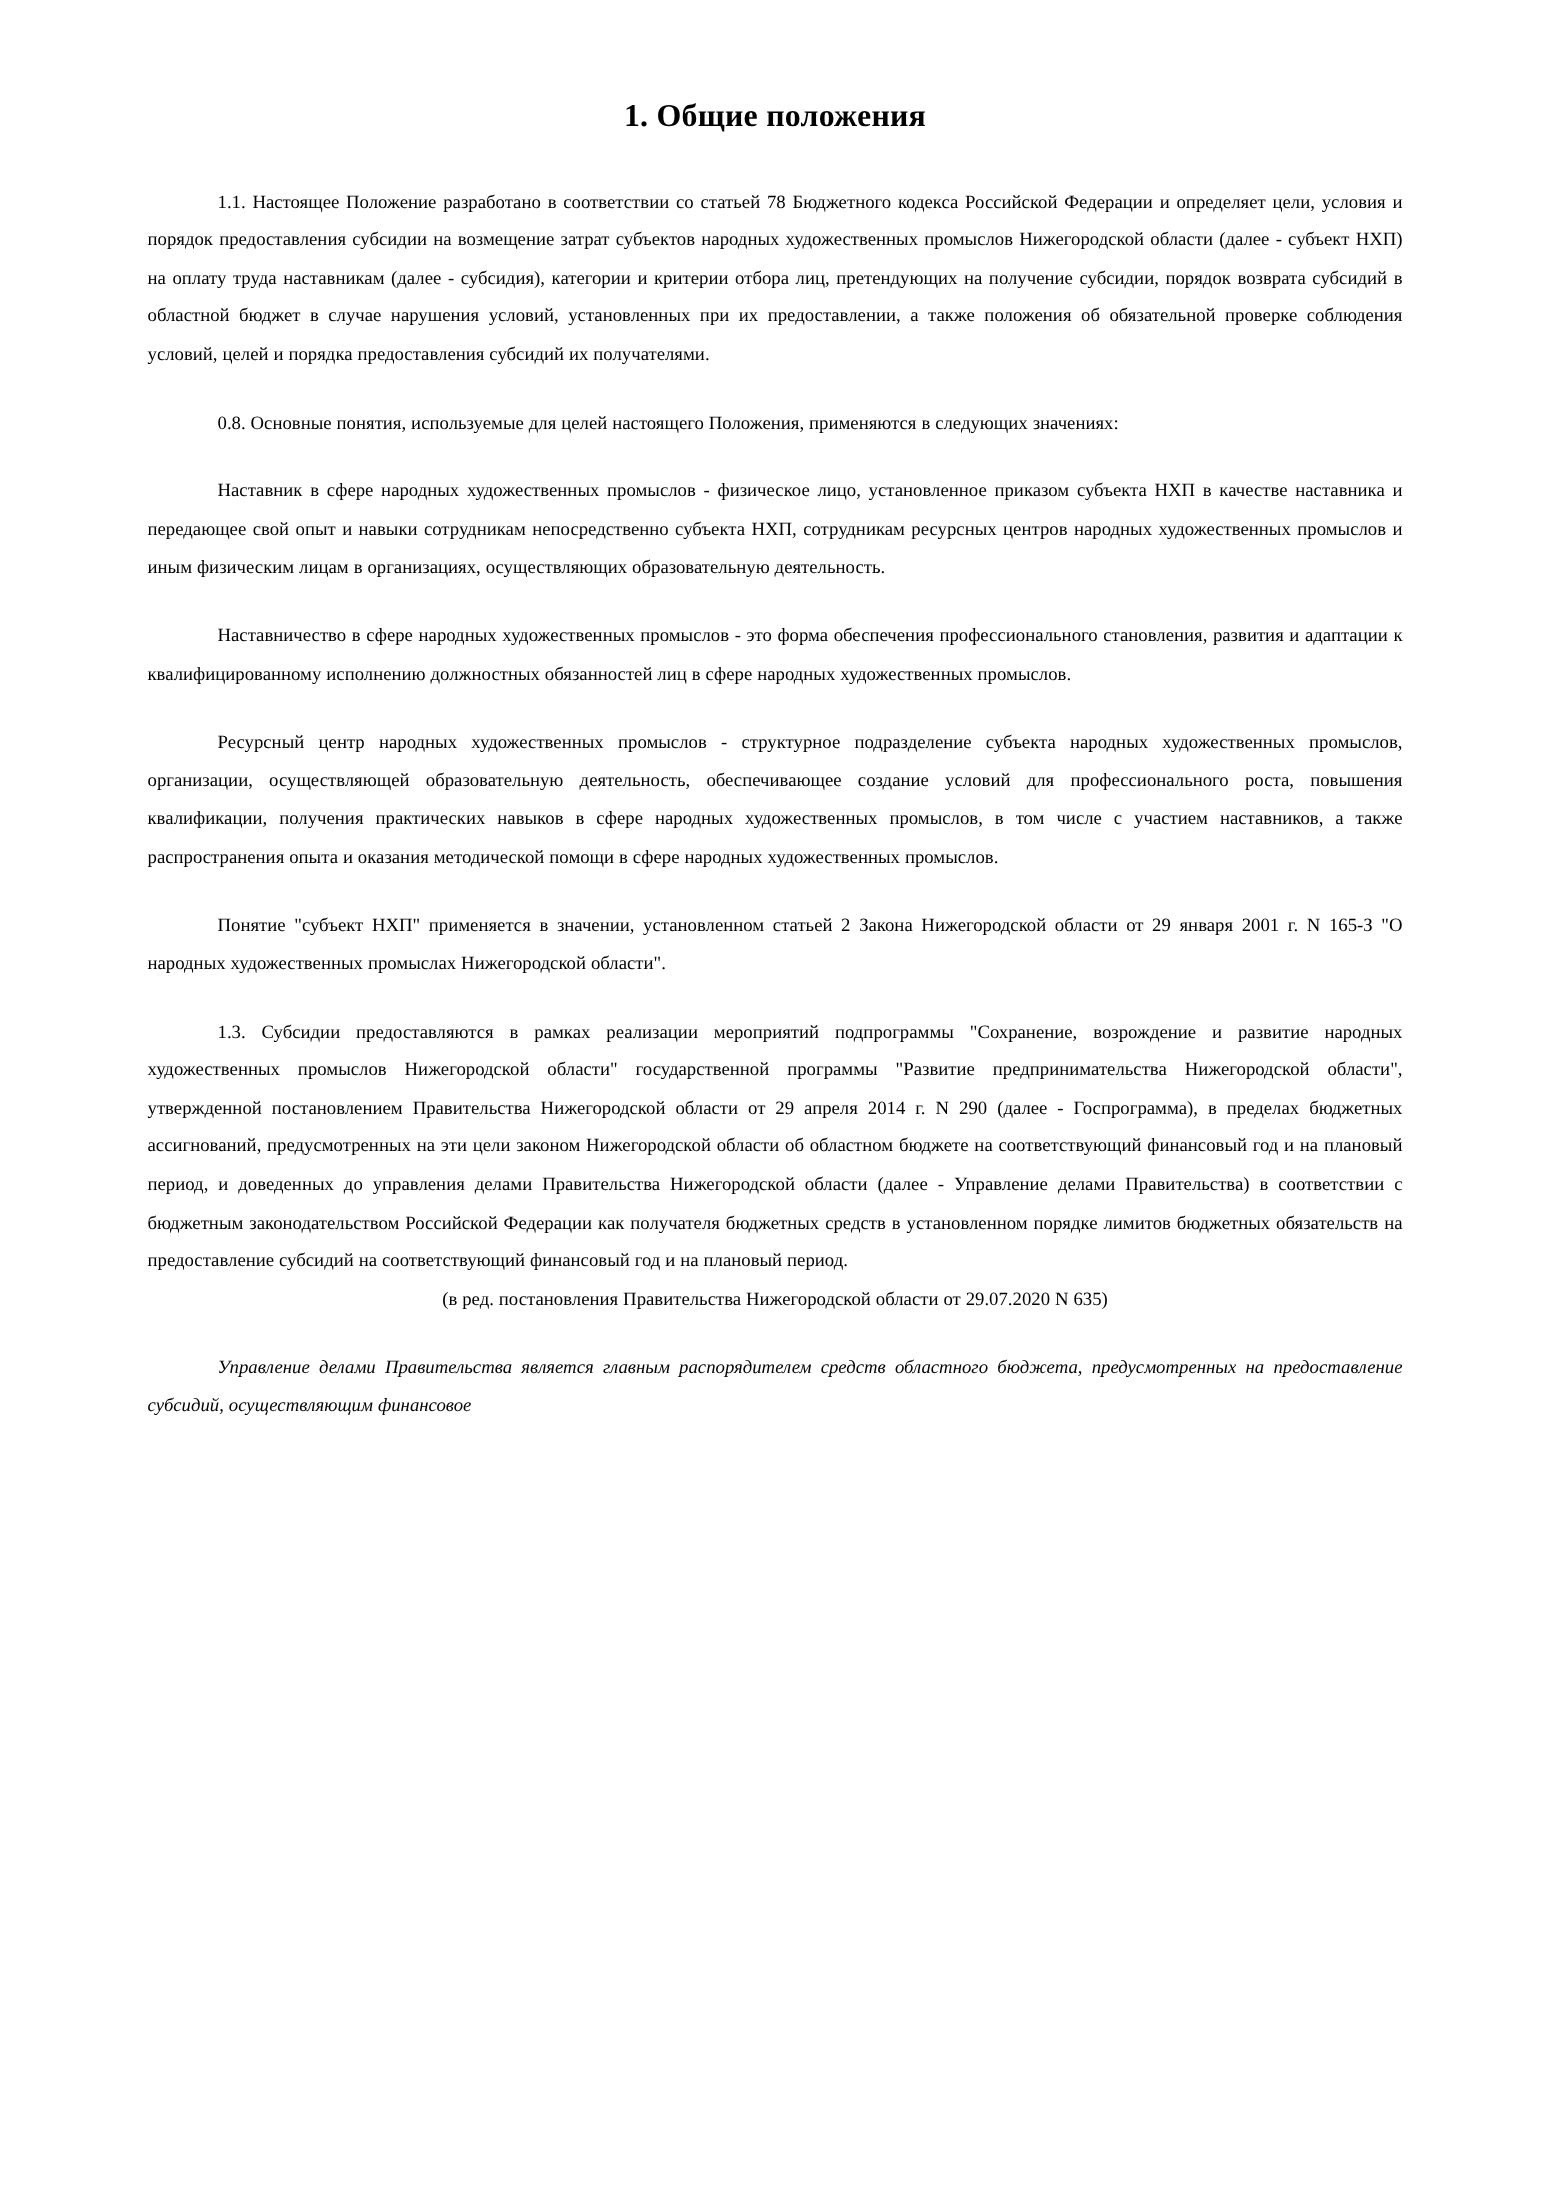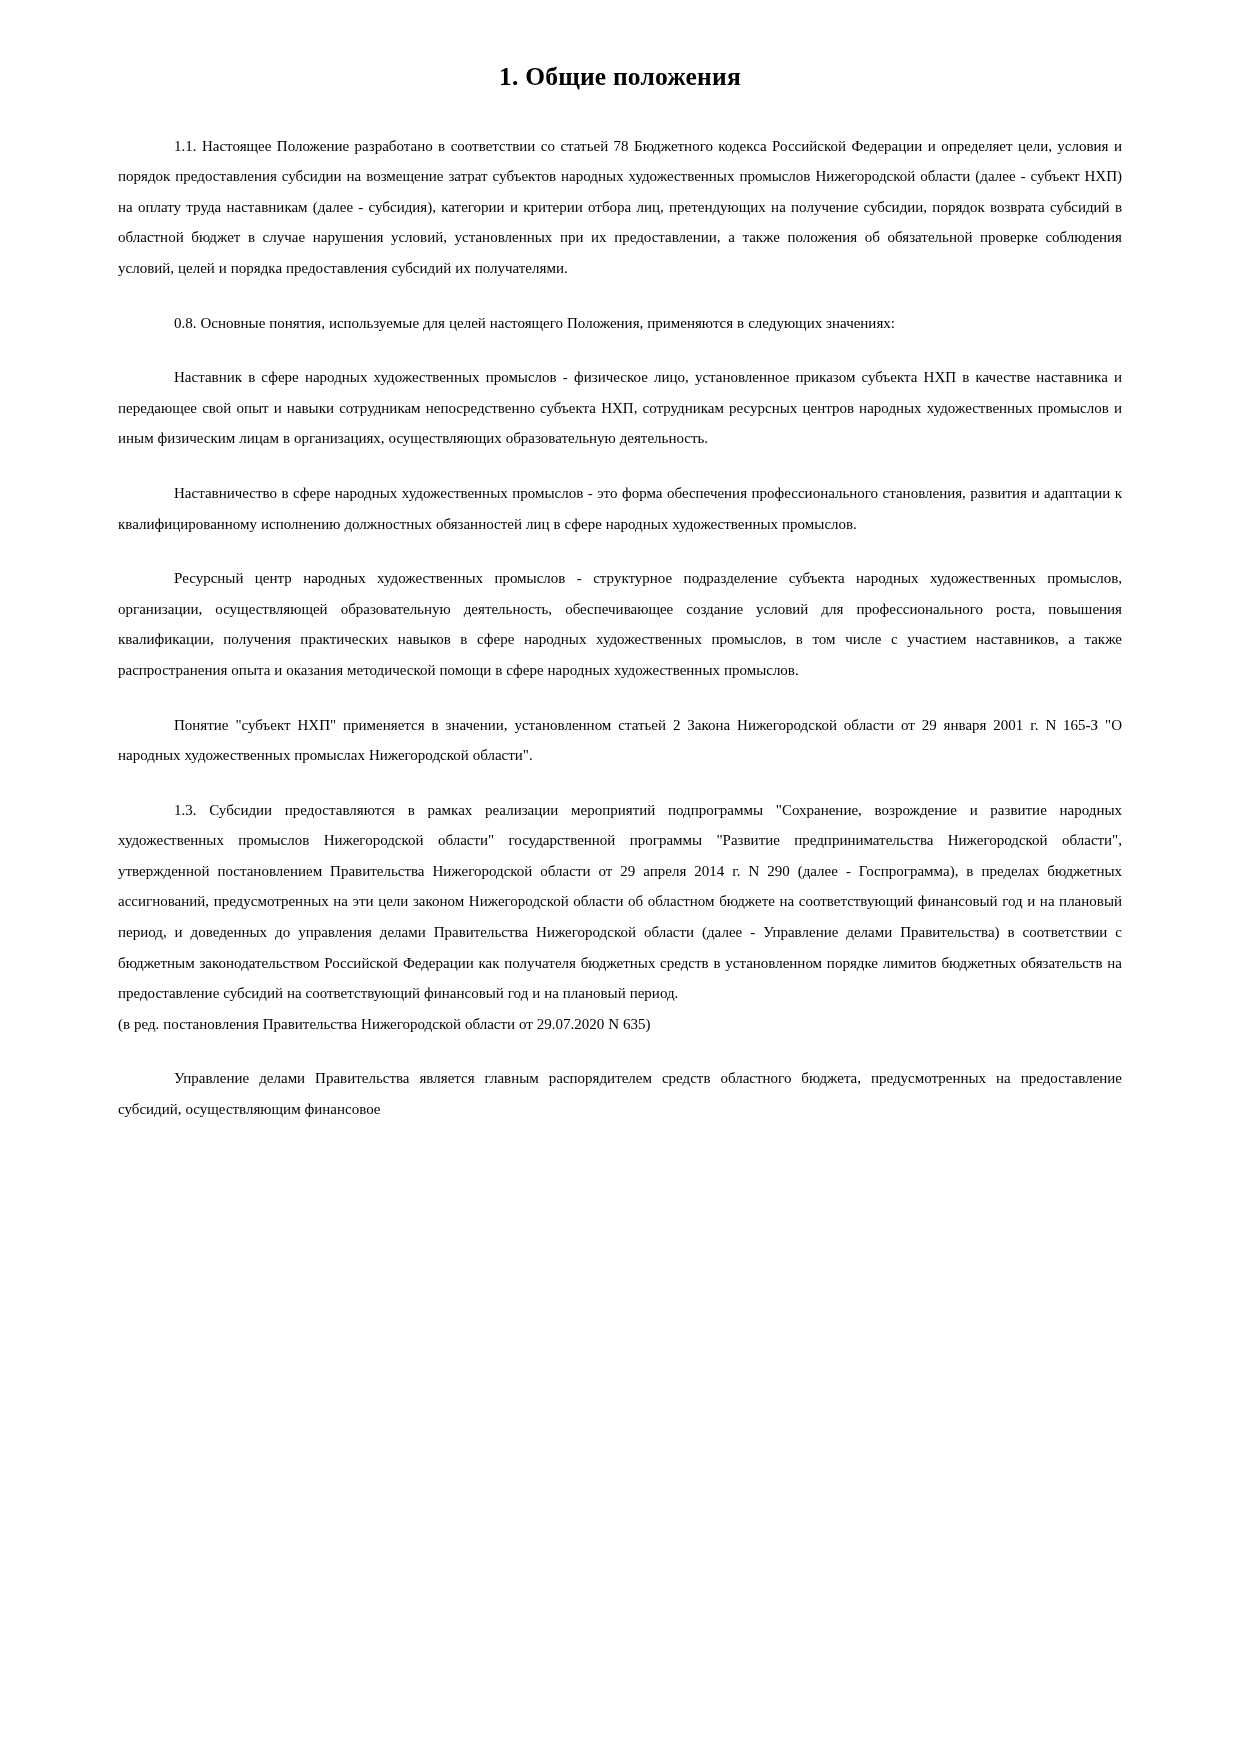--- a/index.html
+++ b/index.html
@@ -13,21 +13,21 @@
     height: 1754px;
     font-family: "Liberation Serif", "DejaVu Serif", serif;
     color: #000000;
     -webkit-font-smoothing: antialiased;
   }
 
   .page {
     box-sizing: border-box;
     width: 1240px;
     height: 1754px;
-    padding: 62px 118px 0 118px;
+    padding: 78px 118px 0 118px;
     background: #ffffff;
     position: relative;
   }
 
   .doc-title {
     font-size: 25.5px;
     font-weight: bold;
     text-align: center;
     letter-spacing: 0.2px;
     margin: 0 0 38px 0;
@@ -41,30 +41,31 @@
     text-justify: inter-word;
     text-indent: 56px;
     margin: 0 0 24px 0;
     hyphens: none;
     word-spacing: 0.2px;
   }
 
   
   .para.no-indent {
     text-indent: 0;
-    text-align: left;
+    text-align: center;
   }
 
   
   .para.tight {
     margin-top: -24px;
   }
 
   .para.last {
     margin-bottom: 0;
+    font-style: italic;
   }
 </style>
 </head>
 <body>
 
 <div class="page">
 
   <h1 class="doc-title">1. Общие положения</h1>
 
   <div class="body-text">

